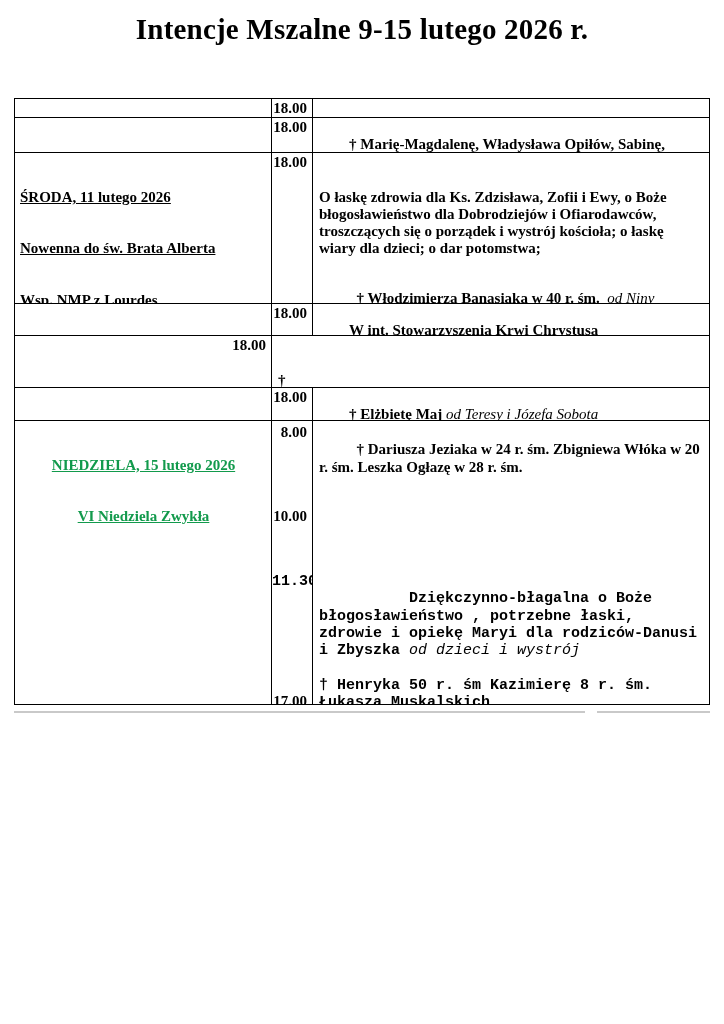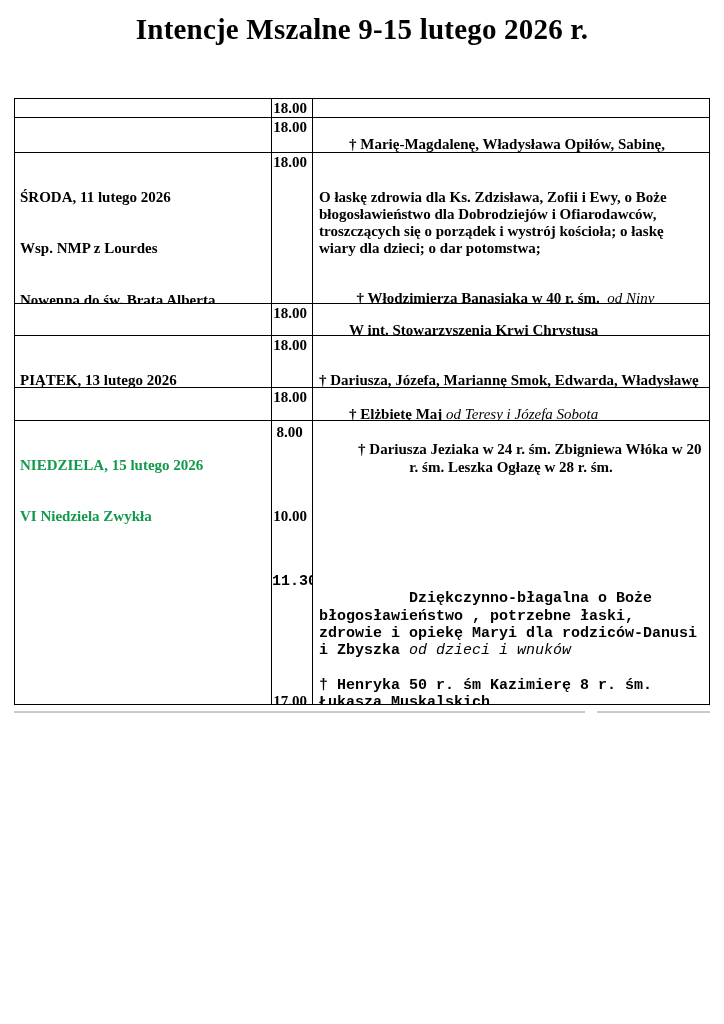--- a/index.html
+++ b/index.html
@@ -56,27 +56,27 @@
     border-right: 1px solid #000000;
     text-align: right;
     padding: 1px 5px 0 0;
     position: relative;
   }
   .cell-int {
     padding: 1px 6px 0 6px;
     position: relative;
     white-space: pre-wrap;
   }
-  .day-line { display: block; }
-  .green { color: var(--sunday-green, #129a4c); }
+  .day-line { display: block; text-decoration: underline; }
+  .green { color: var(--sunday-green, #129a4c); text-align: center; }
   .from-text { font-weight: normal; font-style: italic; }
   .abs { position: absolute; left: 6px; right: 6px; }
   .abs-time { position: absolute; right: 5px; left: 0; text-align: right; }
   .srod-p2 { top: 120px; }
-  .sun-b0 { top: 3px; text-align: center; }
+  .sun-b0 { top: 3px; }
   .sun-b1 { top: 87px; }
   .sun-b2 { top: 152px; font-family: Liberation Mono, monospace; }
   .sun-b3 { top: 272px; }
   .table-shadow {
     position: absolute;
     height: 2px;
     background: var(--shadow-gray, #c9c9c9);
     top: 711px;
   }
   .shadow-left { left: 14px; width: 571px; }
@@ -112,22 +112,22 @@
         <span>18.00</span>
       </div>
       <div class="cell cell-int">
         <span>† Marię-Magdalenę, Władysława Opiłów, Sabinę, Tadeusza Wojtalów</span>
       </div>
     </div>
 
     <div class="trow h-r2">
       <div class="cell cell-day">
         <span class="day-line">ŚRODA, 11 lutego 2026</span>
+        <span class="day-line">Nowenna do św. Brata Alberta</span>
         <span class="day-line">Wsp. NMP z Lourdes</span>
-        <span class="day-line">Nowenna do św. Brata Alberta</span>
       </div>
       <div class="cell cell-time">
         <span>18.00</span>
       </div>
       <div class="cell cell-int">
         <div><span>O łaskę zdrowia dla Ks. Zdzisława, Zofii i Ewy, o Boże błogosławieństwo dla Dobrodziejów i Ofiarodawców, troszczących się o porządek i wystrój kościoła; o łaskę wiary dla dzieci; o dar potomstwa;</span></div>
         <div class="abs srod-p2">
           <span>† Włodzimierza Banasiaka w 40 r. śm.  </span><span class="from-text">od Niny Stolarskiej z rodz.</span>
         </div>
       </div>
@@ -139,23 +139,20 @@
       </div>
       <div class="cell cell-time">
         <span>18.00</span>
       </div>
       <div class="cell cell-int">
         <span>W int. Stowarzyszenia Krwi Chrystusa</span>
       </div>
     </div>
 
     <div class="trow h-r4">
-      <div class="cell cell-day">
-        <span class="day-line">PIĄTEK, 13 lutego 2026</span>
-      </div>
       <div class="cell cell-time">
         <span>18.00</span>
       </div>
       <div class="cell cell-int">
         <div><span>† Dariusza, Józefa, Mariannę Smok, Edwarda, Władysławę Kurpiś</span></div>
         
       </div>
     </div>
 
     <div class="trow h-r5">
@@ -180,21 +177,21 @@
         <span class="abs-time sun-b0">8.00</span>
         <span class="abs-time sun-b1">10.00</span>
         <span class="abs-time sun-b2">11.30</span>
         <span class="abs-time sun-b3">17.00</span>
       </div>
       <div class="cell cell-int">
         <div class="abs sun-b0">
           <span>† Dariusza Jeziaka w 24 r. śm. Zbigniewa Włóka w 20 r. śm. Leszka Ogłazę w 28 r. śm.</span>
         </div>
         <div class="abs sun-b2">
-          <span>Dziękczynno-błagalna o Boże błogosławieństwo , potrzebne łaski, zdrowie i opiekę Maryi dla rodziców-Danusi i Zbyszka </span><span class="from-text">od dzieci i wnuków</span>
+          <span>Dziękczynno-błagalna o Boże błogosławieństwo , potrzebne łaski, zdrowie i opiekę Maryi dla rodziców-Danusi i Zbyszka </span><span class="from-text">od dzieci i wystrój</span>
           <div>† Henryka 50 r. śm Kazimierę 8 r. śm. Łukasza Muskalskich</div>
         </div>
         <div class="abs sun-b3">
           
         </div>
       </div>
     </div>
 
   </div>
 

